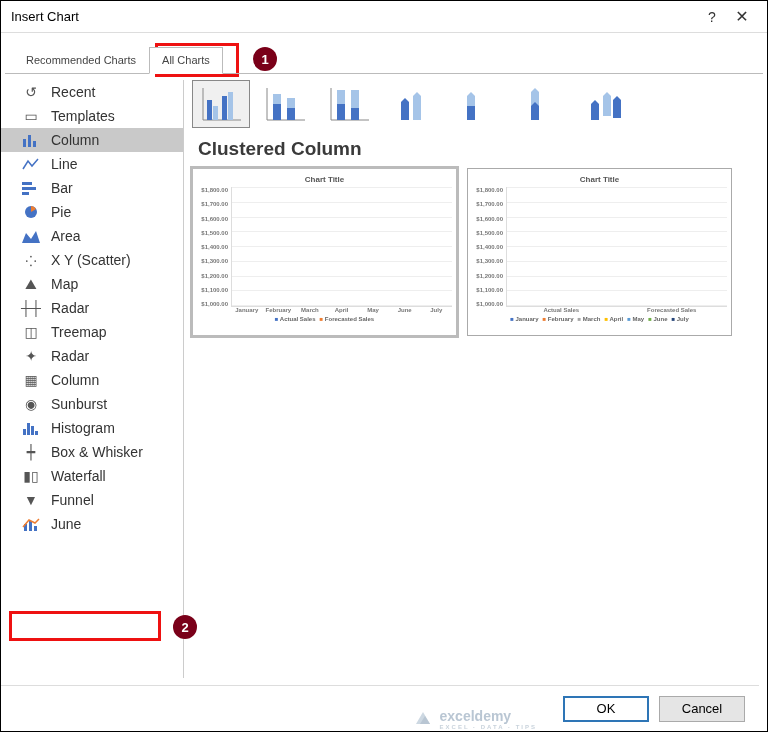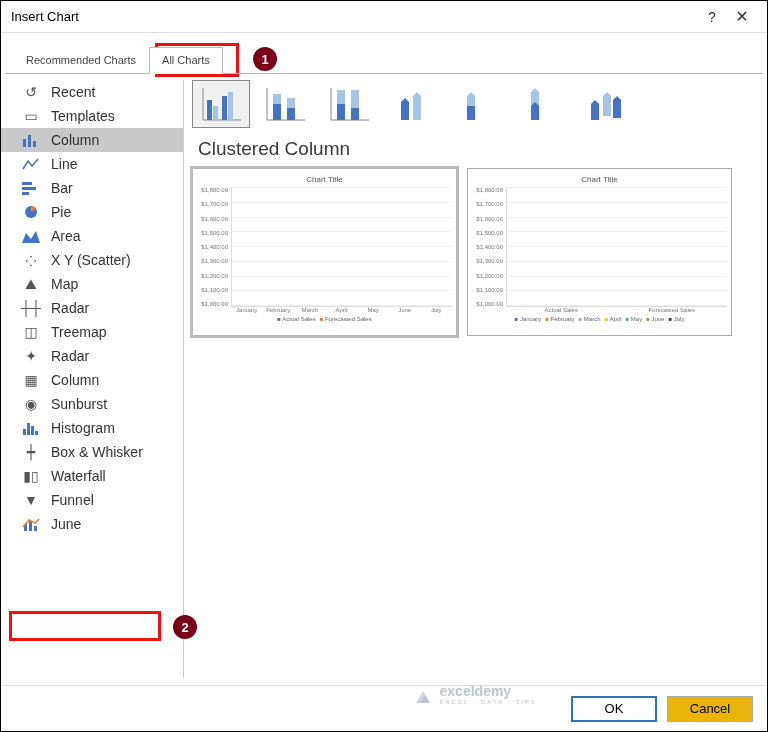--- a/index.html
+++ b/index.html
@@ -14,21 +14,21 @@
   .tab.active { border: 1px solid #bbb; border-bottom: 1px solid #fff; background: #fff; z-index: 2; }
   .tab-underline { position: absolute; left: 4px; right: 4px; bottom: 0; height: 1px; background: #bbb; z-index: 1; }
   .highlight-box { border: 3px solid #e11; position: absolute; }
   .badge { width: 24px; height: 24px; border-radius: 50%; background: #7a0019; color: #fff; font-size: 13px; font-weight: bold; display: inline-flex; align-items: center; justify-content: center; position: absolute; }
   .body { display: flex; height: 610px; }
   .sidebar { width: 182px; padding: 6px 0; }
   .side-item { display: flex; align-items: center; gap: 10px; padding: 4px 8px 4px 20px; font-size: 14px; color: #333; cursor: pointer; }
   .side-item.selected { background: #c9c9c9; }
   .side-item .icon { width: 20px; height: 16px; display: inline-flex; align-items: center; justify-content: center; color: #555; }
   .vdivider { width: 1px; background: #ccc; margin: 6px 0; }
-  .content { flex: 1; padding: 6px 8px; }
+  .content { flex: 1; padding: 6px 8px; font-weight: bold; }
   .subtype-row { display: flex; gap: 6px; margin-bottom: 10px; }
   .subtype { width: 58px; height: 48px; border: 1px solid transparent; display: flex; align-items: center; justify-content: center; cursor: pointer; }
   .subtype.selected { border: 1px solid #888; background: #f0f0f0; }
   .section-title { font-size: 19px; color: #3a3a3a; margin: 4px 0 8px 6px; }
   .previews { display: flex; gap: 10px; }
   .preview { border: 1px solid #aaa; padding: 6px 4px 4px 4px; background: #fff; position: relative; width: 265px; height: 168px; cursor: pointer; }
   .preview.sel { outline: 3px solid #bbb; outline-offset: -1px; }
   .preview-title { font-size: 8px; color: #555; text-align: center; margin-bottom: 3px; }
   .chart-area { height: 120px; display: flex; position: relative; }
   .yaxis { display: flex; flex-direction: column; justify-content: space-between; font-size: 6px; color: #777; text-align: right; padding-right: 3px; width: 34px; }
@@ -48,24 +48,24 @@
   .xaxis span { flex: 1; text-align: center; }
   .legend { display: flex; flex-wrap: wrap; justify-content: center; gap: 4px; font-size: 6px; color: #666; margin-top: 3px; }
   .legend span::before { content: "■ "; }
   .lg-blue::before { color: #4472c4; }
   .lg-orange::before { color: #ed7d31; }
   .lg-grey::before { color: #a5a5a5; }
   .lg-yellow::before { color: #ffc000; }
   .lg-dblue::before { color: #5b9bd5; }
   .lg-green::before { color: #70ad47; }
   .lg-navy::before { color: #264478; }
-  .footer { position: absolute; bottom: 0; left: 0; right: 0; height: 46px; border-top: 1px solid #ddd; display: flex; align-items: center; justify-content: flex-end; padding: 12px 14px; gap: 10px; }
-  .btn { width: 86px; height: 26px; font-size: 13px; border: 1px solid #aaa; background: #eab308; cursor: pointer; }
+  .footer { position: absolute; bottom: 0; left: 0; right: 8px; height: 46px; border-top: 1px solid #ddd; display: flex; align-items: center; justify-content: flex-end; padding: 12px 14px; gap: 10px; }
+  .btn { width: 86px; height: 26px; font-size: 13px; border: 1px solid #aaa; background: #e5e5e5; cursor: pointer; }
   .btn.primary { border: 2px solid #2e75b6; background: #fff; }
-  .watermark { position: absolute; right: 230px; bottom: 26px; font-size: 14px; color: #b9c6d3; font-weight: 600; display: flex; align-items: flex-end; gap: 8px; }
+  .watermark { position: absolute; right: 230px; bottom: 1px; font-size: 14px; color: #b9c6d3; font-weight: 600; display: flex; align-items: flex-start; gap: 8px; }
   .watermark small { font-size: 6px; letter-spacing: 2px; display: block; color: #c9d3dc; }
 </style>
 </head>
 <body>
 
 <div class="dialog">
 
   <div class="titlebar">
     <span class="title">Insert Chart</span>
     <span class="help">?</span>

